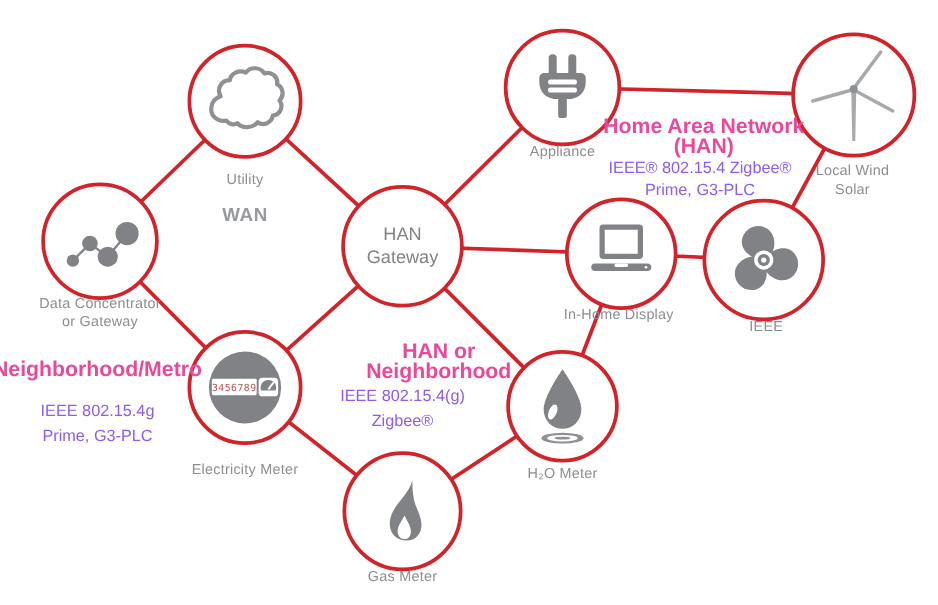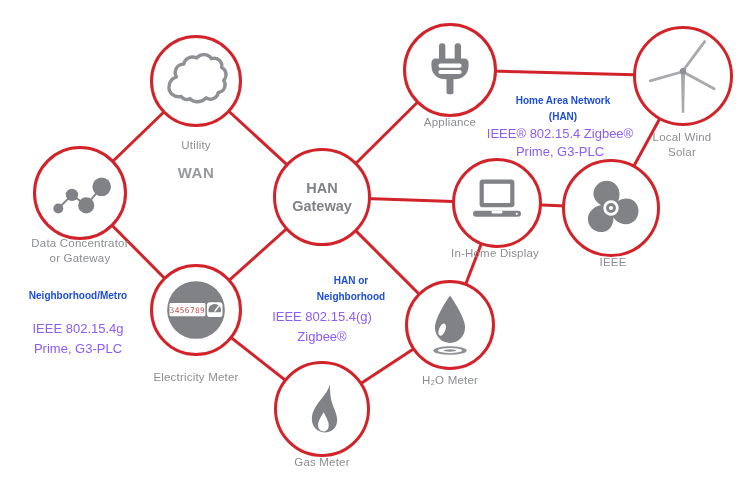--- a/index.html
+++ b/index.html
@@ -4,24 +4,24 @@
 <style>
   html,body{margin:0;padding:0;background:#fff;}
   .canvas{position:relative;width:750px;height:484px;background:#ffffff;
           font-family:"Liberation Sans",sans-serif;overflow:hidden;}
   #edges-svg{position:absolute;left:0;top:0;z-index:1;}
   .node{position:absolute;box-sizing:border-box;border:3px solid #D2232A;border-radius:50%;
         background:#fff;display:flex;align-items:center;justify-content:center;z-index:2;}
   .lbl{position:absolute;transform:translate(-50%,-50%);text-align:center;
        white-space:pre-line;z-index:3;}
   .caption{font-size:11.5px;color:#8B8D90;line-height:15px;letter-spacing:.2px;}
-  .heading{font-size:10px;font-weight:bold;color:#1d4ed8;line-height:16px;}
+  .heading{font-size:17px;font-weight:bold;color:#ec4899;line-height:16px;}
   .spec{font-size:13px;color:#8b5cf6;line-height:20px;}
   .wan{font-size:15px;font-weight:bold;color:#97999C;letter-spacing:.5px;}
-  .gateway-text{font-size:14.5px;font-weight:bold;color:#808285;line-height:18px;
+  .gateway-text{font-size:14.5px;font-weight:normal;color:#808285;line-height:18px;
                 text-align:center;white-space:pre-line;}
   .meter-digits{font-family:"DejaVu Sans Mono",monospace;}
 </style>
 </head>
 <body>
 
 <div class="canvas">
 
   <svg id="edges-svg" width="750" height="484">
       <line x1="196" y1="81" x2="80" y2="193" stroke="#D2232A" stroke-width="3"></line>

